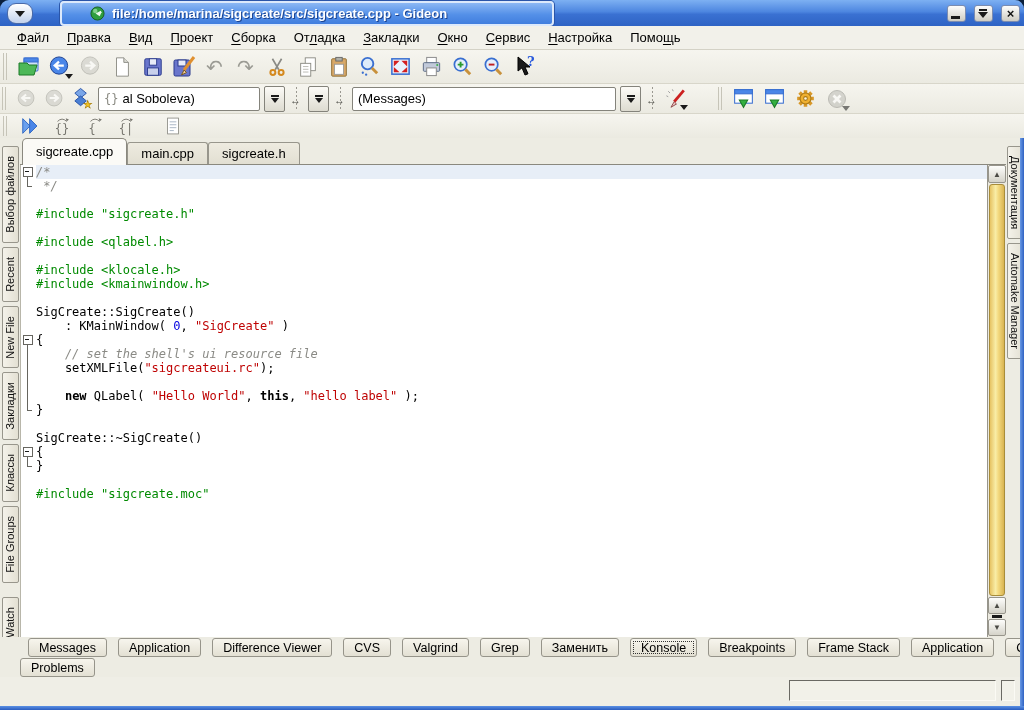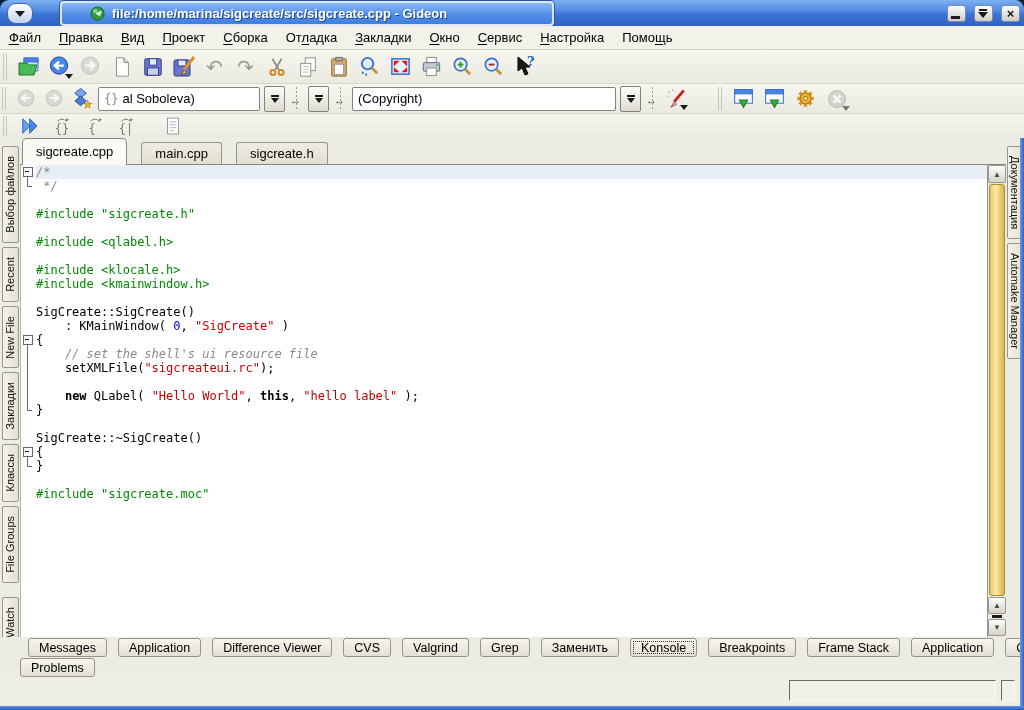--- a/index.html
+++ b/index.html
@@ -22,21 +22,21 @@
   .appicon{width:15px;height:15px;flex:0 0 15px;}
   .wbtns{position:absolute;right:4px;top:5px;display:flex;gap:8px;}
   .wbtn{width:17px;height:15px;border-radius:3px;border:1px solid #7b8cb0;
     background:linear-gradient(180deg,#fdfdfc,#cfccc2);display:flex;align-items:center;justify-content:center;position:relative;}
   .g-min{position:absolute;left:3px;bottom:2px;width:9px;height:3px;background:#1a1a1a;}
   .g-max-bar{position:absolute;left:4px;top:3px;width:8px;height:2px;background:#1a1a1a;}
   .g-max-tri{position:absolute;left:3px;top:6px;width:0;height:0;border-left:5px solid transparent;border-right:5px solid transparent;border-top:6px solid #1a1a1a;}
   .g-close{font-weight:bold;font-size:13px;color:#111;line-height:1;}
   
   .menubar{position:absolute;left:0;top:26px;width:1024px;height:24px;background:#f2f1ea;
-    border-bottom:1px solid #d4d2c6;display:flex;align-items:center;padding-left:0;box-sizing:border-box;}
+    border-bottom:1px solid #d4d2c6;display:flex;align-items:center;padding-left:8px;box-sizing:border-box;}
   .mi{padding:2px 9px;white-space:nowrap;font-size:13px;}
   .mi u{text-underline-offset:2px;}
   
   .tbar{position:absolute;left:0;width:1024px;background:linear-gradient(180deg,#f6f5ef,#ebeae1);
     display:flex;align-items:center;box-sizing:border-box;}
   .tb1{top:50px;height:34px;border-bottom:1px solid #d8d6ca;padding-left:1px;gap:4px;}
   .tb2{top:84px;height:30px;border-bottom:1px solid #d8d6ca;gap:4px;}
   .tb3{top:114px;height:24px;gap:8px;padding-left:1px;}
   .tbh{width:6px;height:80%;background:repeating-linear-gradient(90deg,#c6c4b8 0 1px,transparent 1px 3px);margin:0 2px;}
   .tbtn{width:27px;height:27px;display:flex;align-items:center;justify-content:center;position:relative;flex:0 0 auto;}
@@ -61,21 +61,21 @@
   .strip{width:20px;display:flex;flex-direction:column;align-items:center;padding-top:8px;box-sizing:border-box;gap:4px;}
   .strip-r{width:18px;}
   .vtab{border:1px solid #98968c;background:linear-gradient(90deg,#f4f2ea,#e3e0d3);border-radius:2px;
     display:flex;align-items:center;justify-content:center;padding:9px 0;width:17px;box-sizing:border-box;}
   .vtab span{font-size:11px;color:#111;white-space:nowrap;writing-mode:vertical-rl;}
   .strip-l .vtab span{transform:rotate(180deg);}
   .vtab.gap{margin-top:10px;}
   .centercol{flex:1;display:flex;flex-direction:column;min-width:0;}
   .tabrow{height:27px;display:flex;align-items:flex-end;padding-left:2px;border-bottom:1px solid #8a887e;box-sizing:border-box;position:relative;}
   .etab{border:1px solid #98968c;border-bottom:none;background:linear-gradient(180deg,#eeebe0,#e2dfd2);
-    border-radius:3px 3px 0 0;height:21px;line-height:21px;padding:0 13px;font-size:13px;margin-right:14px;position:relative;}
+    border-radius:3px 3px 0 0;height:21px;line-height:21px;padding:0 13px;font-size:13px;margin-right:0;position:relative;}
   .etab.active{background:#fbfaf6;border-color:#8a887e;height:26px;line-height:26px;border-radius:5px 5px 0 0;z-index:2;margin-bottom:-1px;}
   .editorwrap{flex:1;display:flex;background:#fff;border-left:1px solid #b8b6aa;min-height:0;}
   .codearea{flex:1;overflow:hidden;position:relative;background:#fff;}
   .ln{display:flex;height:14px;}
   .ln .code{flex:1;white-space:pre;font-family:"DejaVu Sans Mono",monospace;font-size:12px;line-height:14px;color:#000;}
   .ln.hl .code{background:#e7eef7;}
   .fold{flex:0 0 15px;position:relative;background:#fff;}
   .fold.f-start{background-image:linear-gradient(#66655f,#66655f);background-repeat:no-repeat;background-position:6px 12px;background-size:1px 2px;}
   .fold.f-start::before{content:"";position:absolute;left:2px;top:2px;width:8px;height:8px;background:#fff;border:1px solid #66655f;}
   .fold.f-start::after{content:"";position:absolute;left:4px;top:6px;width:4px;height:1px;background:#1a1a1a;}
@@ -304,21 +304,21 @@
         <span class="arr">↔</span>
       </div>
     <div class="combo-btn">
         <span class="bar"></span>
         <span class="tri"></span>
       </div>
     <div class="splitter">
         <span class="arr">↔</span>
       </div>
     <div class="combo" style="width:252px;">
-      <span>(Copyright)</span>
+      <span>(Messages)</span>
     </div>
     <div class="combo-btn">
         <span class="bar"></span>
         <span class="tri"></span>
       </div>
     <div class="splitter">
         <span class="arr">↔</span>
       </div>
     <div class="tbtn small">
         <svg width="22" height="22" viewBox="0 0 24 24">

